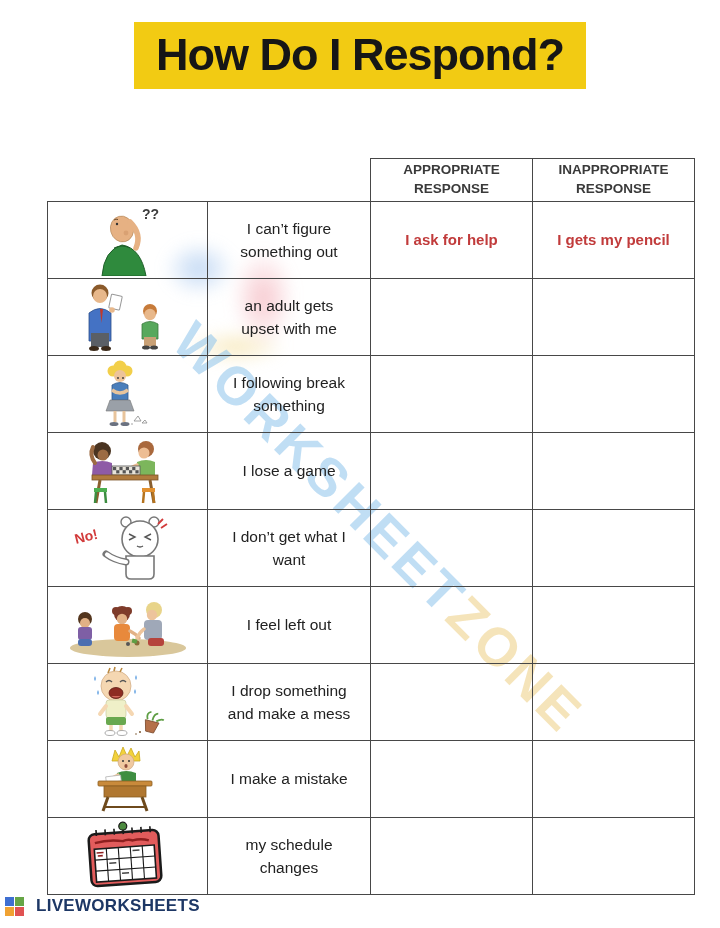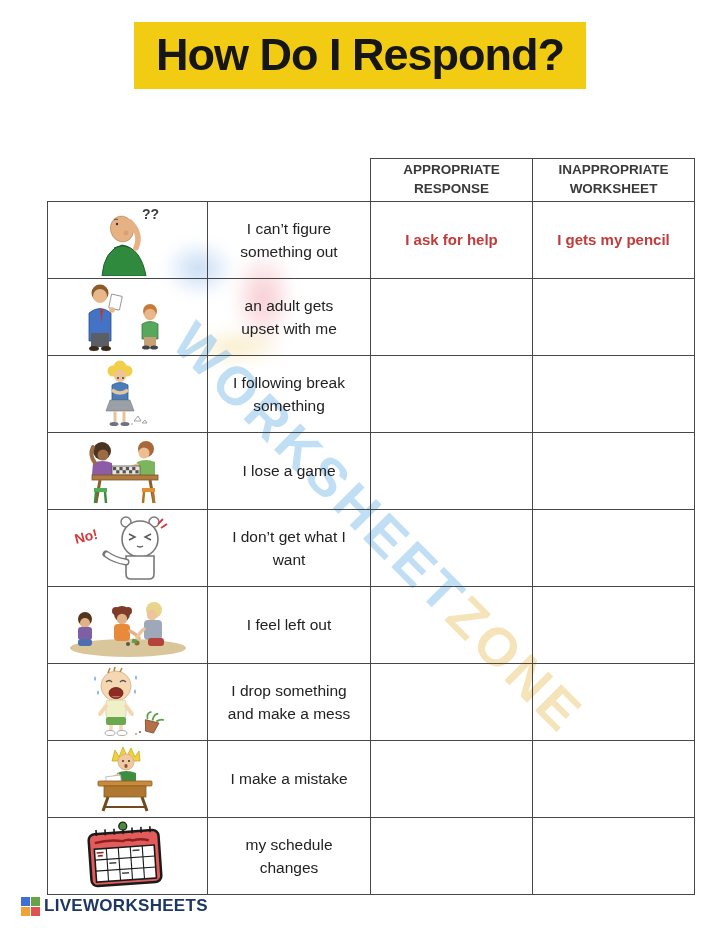--- a/index.html
+++ b/index.html
@@ -32,21 +32,21 @@
   .grid td{border:1.5px solid #474747;padding:0;vertical-align:middle;text-align:center;}
   .grid thead tr{height:39px;}
   .grid tbody tr{height:77px;}
   td.ghost{border:none;background:transparent;}
   td.hcell{font-size:13.5px;font-weight:700;color:#3a3a3a;line-height:1.4;padding:2px 14px;}
   td.sit{font-size:15.5px;color:#222;line-height:1.5;padding:4px 16px;}
   td.resp{font-size:15px;font-weight:600;color:#C13B3B;padding:4px 10px;}
   td.img{overflow:hidden;}
   td.img svg{display:block;margin:0 auto;}
 
-  .footer{position:absolute;left:21px;top:896px;display:flex;align-items:center;gap:4px;z-index:2;}
+  .footer{position:absolute;left:5px;top:896px;display:flex;align-items:center;gap:12px;z-index:2;}
   .logo{display:grid;grid-template-columns:9px 9px;grid-template-rows:9px 9px;gap:1px;}
   .logo i{display:block;width:9px;height:9px;}
   .lg-b{background:#3F6FD1;} .lg-g{background:#66A546;} .lg-o{background:#F0A232;} .lg-r{background:#E05252;}
   .brand{font-size:17px;font-weight:800;color:#1D3765;letter-spacing:0.3px;}
 </style>
 </head>
 <body>
 
 <div class="sheet">
 
@@ -63,21 +63,21 @@
         <col style="width:160px">
         <col style="width:163px">
         <col style="width:162px">
         <col style="width:162px">
       </colgroup>
     <thead>
       <tr>
         <td class="ghost"></td>
         <td class="ghost"></td>
         <td class="hcell">APPROPRIATE RESPONSE</td>
-        <td class="hcell">INAPPROPRIATE WORKSHEET</td>
+        <td class="hcell">INAPPROPRIATE RESPONSE</td>
       </tr>
     </thead>
     <tbody>
 
       <tr>
         <td class="img">
           <svg width="132" height="72" viewBox="0 0 132 72">
             <text x="80" y="15" font-size="14" font-weight="bold" fill="#3d3d3d">??</text>
             <path d="M40,72 Q42,46 60,41 Q79,44 84,72 Z" fill="#2F8A3D" stroke="#1f5f29" stroke-width="1"></path>
             <ellipse cx="60" cy="25" rx="11.5" ry="13" fill="#E6B183" stroke="#b98c5e" stroke-width="0.7" transform="rotate(-14 60 25)"></ellipse>

